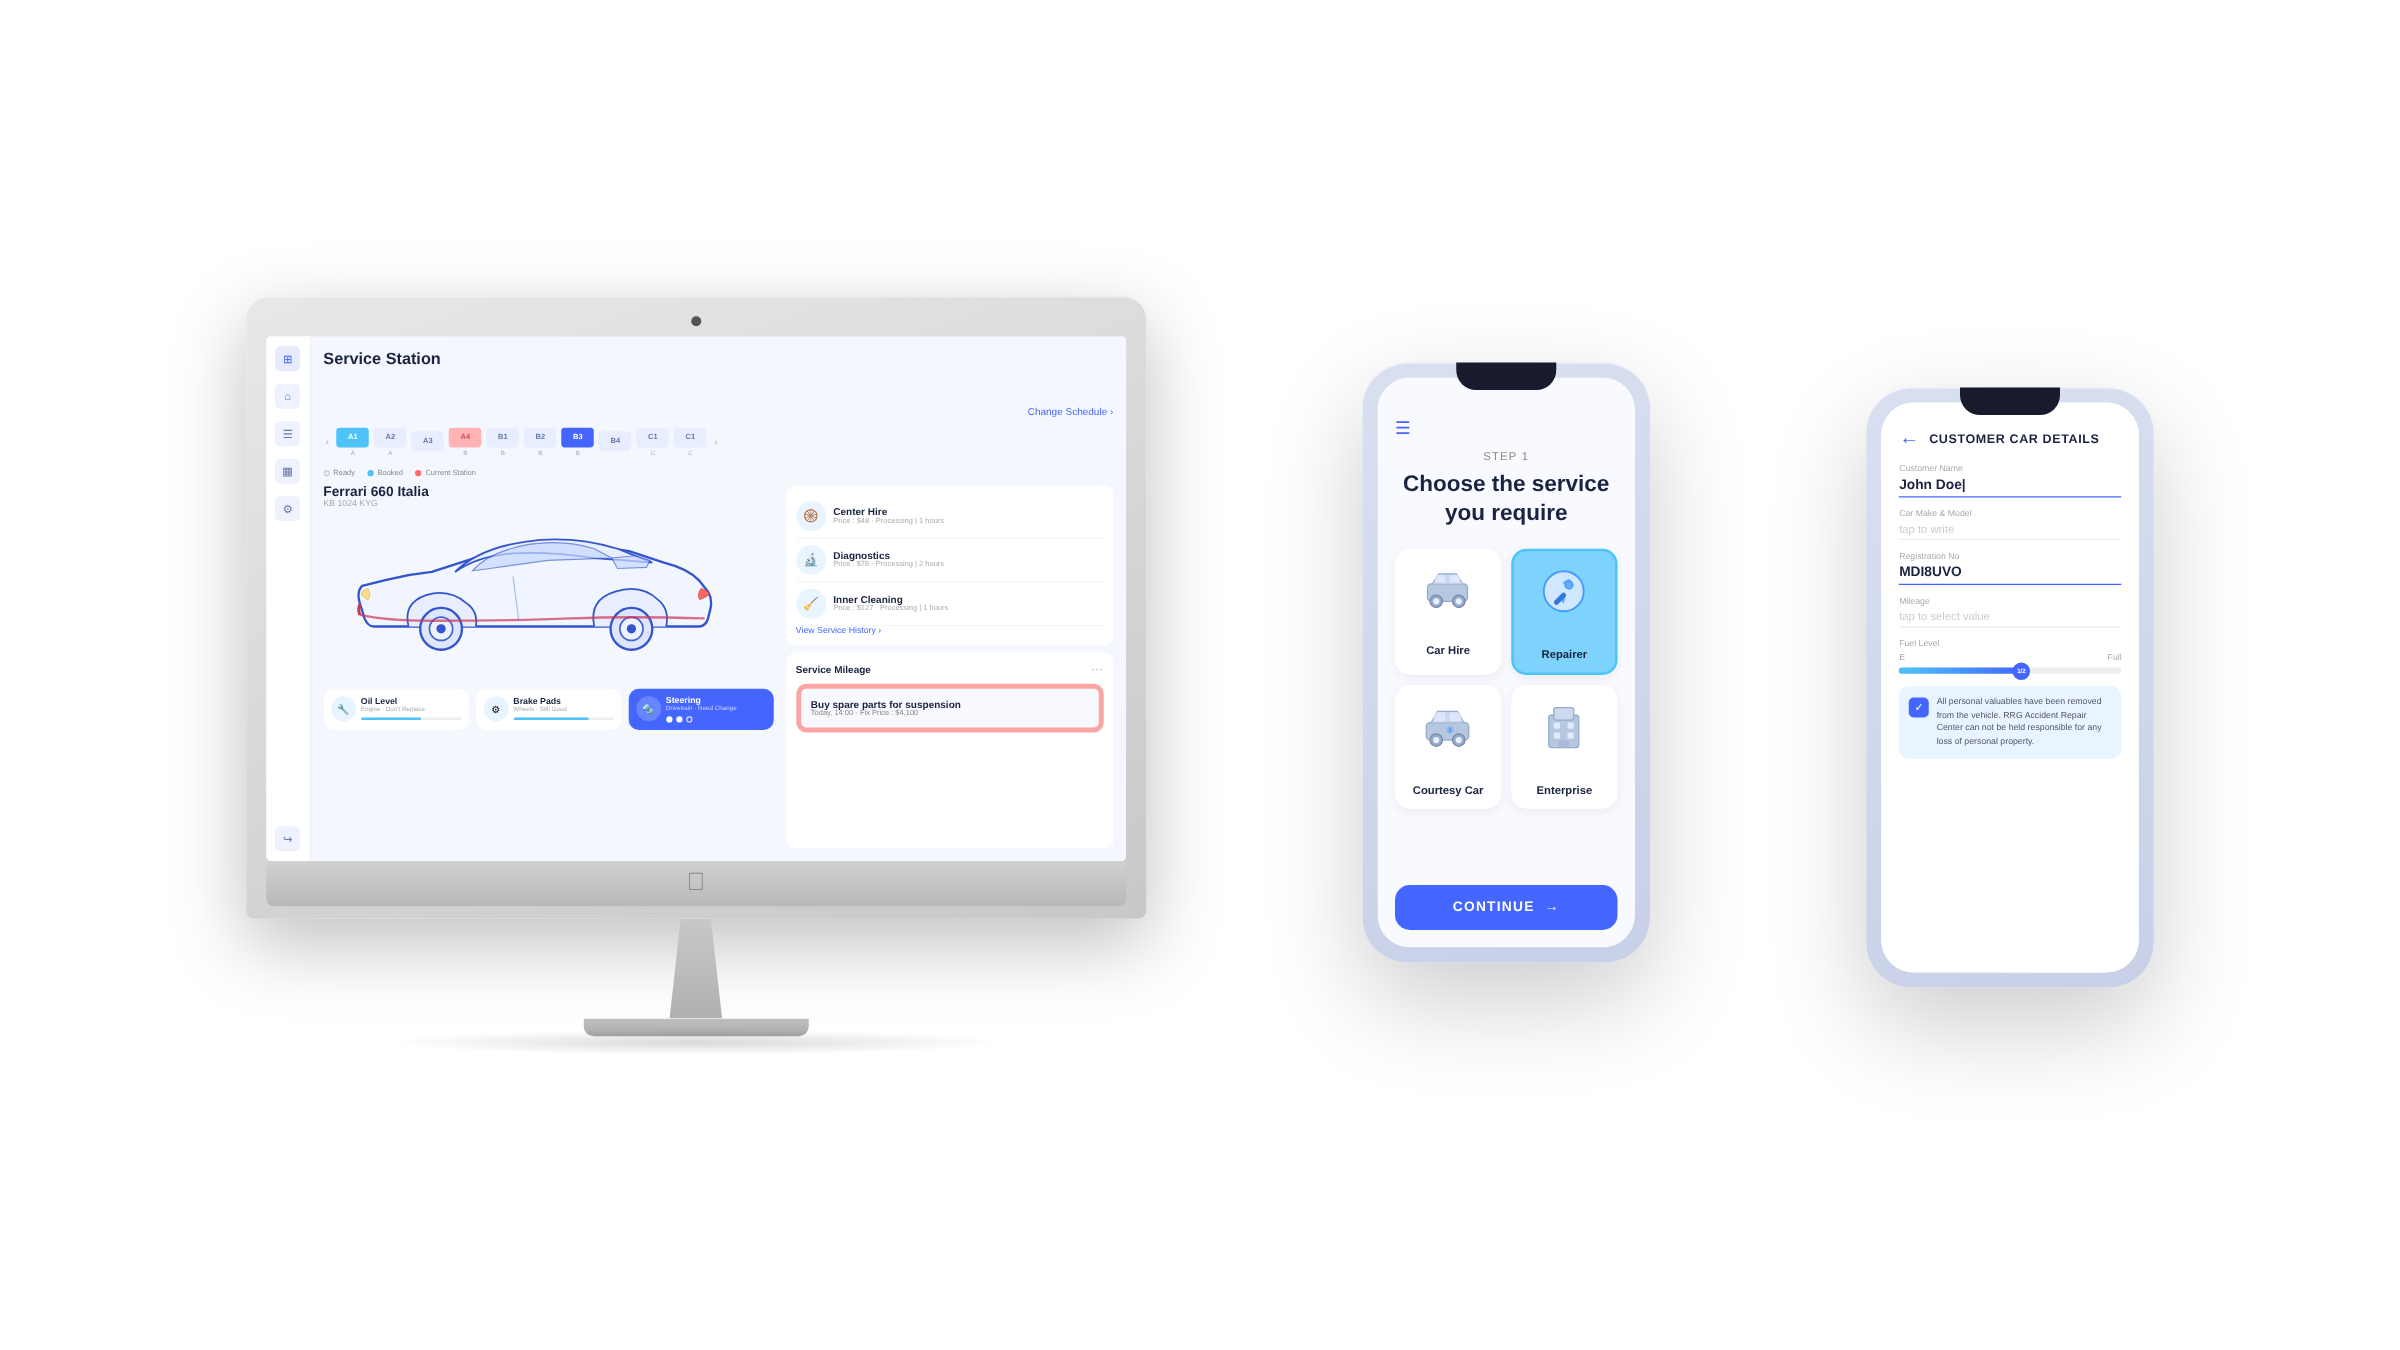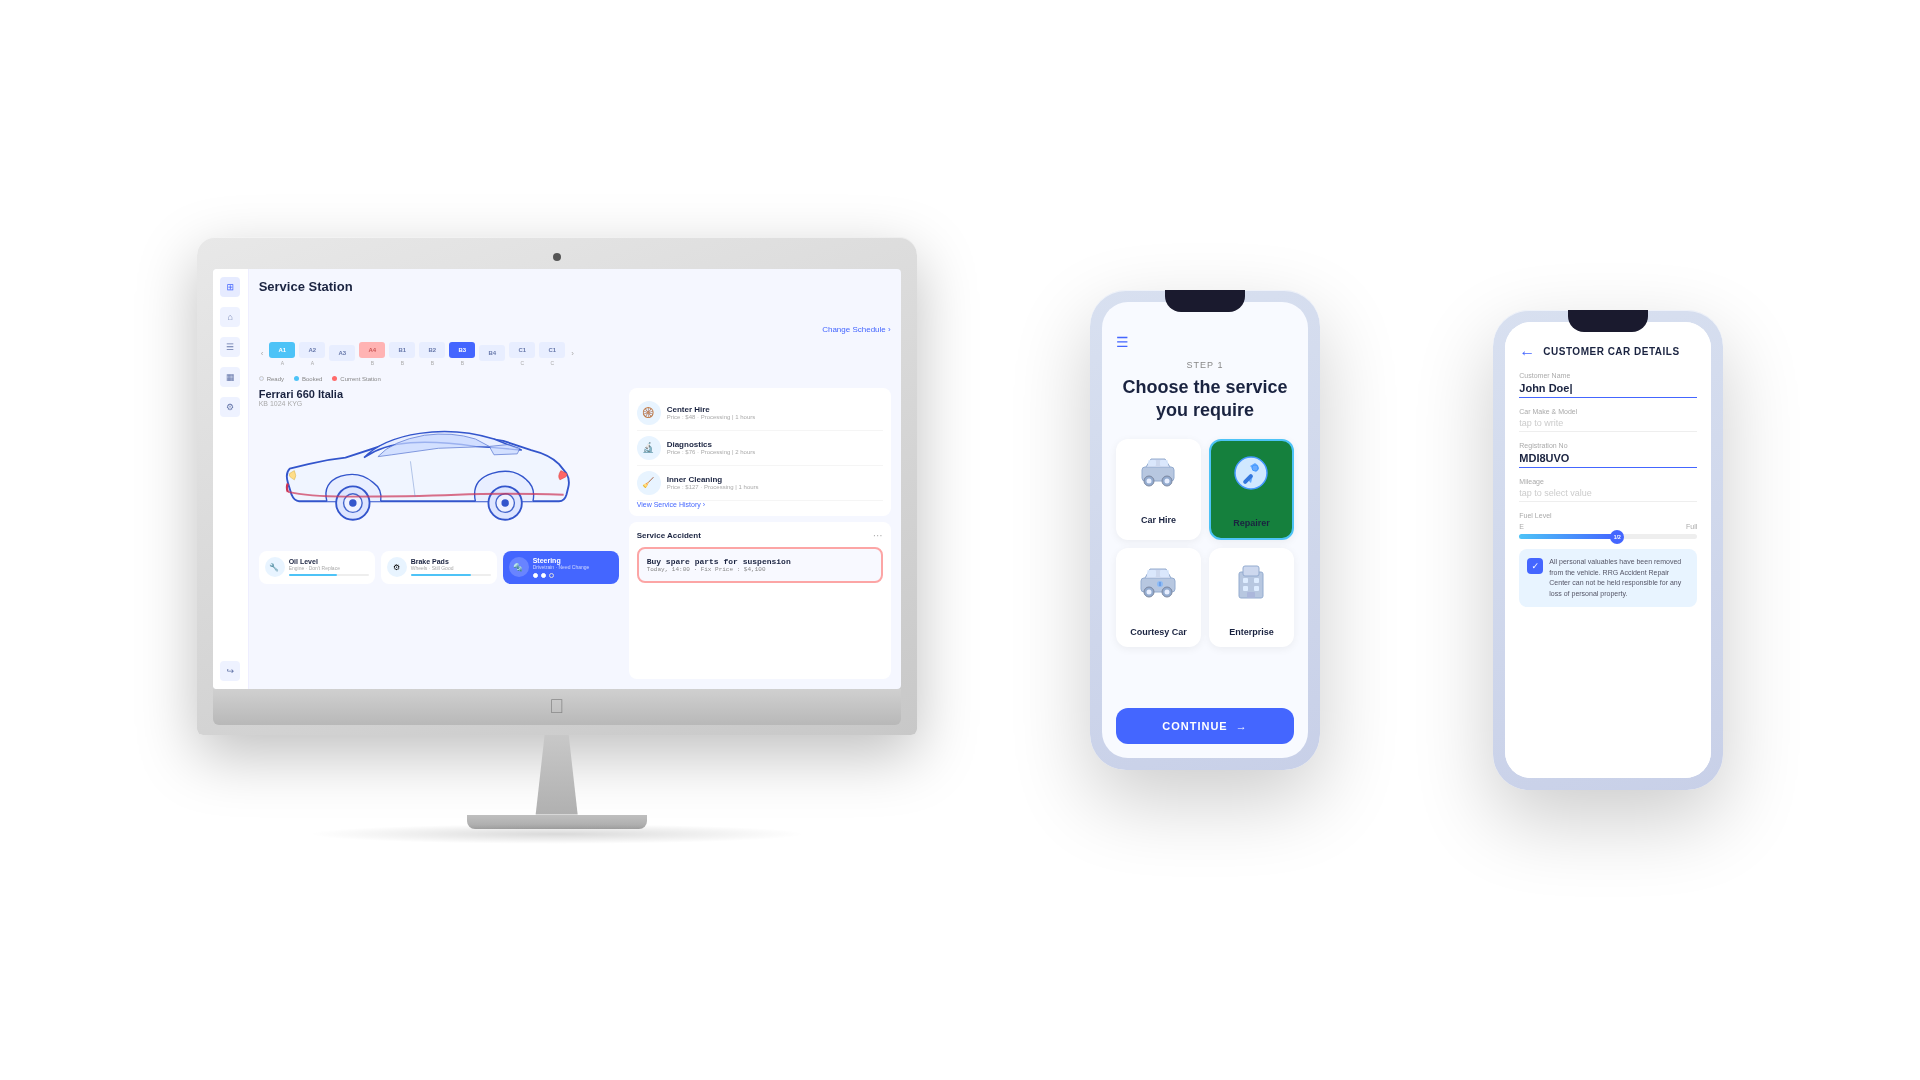--- a/index.html
+++ b/index.html
@@ -434,22 +434,21 @@
       padding: 8px;
       margin-bottom: 4px;
     }
 
     .schedule-card.blue {
       background: linear-gradient(135deg, #4dc3f7, #2a8ef5);
     }
 
     .schedule-card.white {
       background: #f8f9ff;
-      border: 2px solid #fca5a5;
-      font-family: Liberation Mono, monospace;
+      border: 4px solid #fca5a5;
     }
 
     .schedule-card-title {
       font-size: 8px;
       font-weight: 600;
       color: white;
     }
 
     .schedule-card.white .schedule-card-title { color: #1a2340; }
 
@@ -549,21 +548,21 @@
       border-radius: 12px;
       padding: 14px 10px 10px;
       display: flex;
       flex-direction: column;
       align-items: center;
       gap: 20px;
       box-shadow: 0 2px 8px rgba(0,0,0,0.06);
     }
 
     .service-tile.selected {
-      background: #15803d;
+      background: #7dd3fc;
       border: 2px solid #4dc3f7;
     }
 
     .tile-label {
       font-size: 9px;
       font-weight: 600;
       color: #1a2340;
       text-align: center;
     }
 
@@ -908,21 +907,21 @@
                         <div class="service-meta">Price : $127 · Processing | 1 hours</div>
                       </div>
                     </div>
                     <div class="view-history">
                       <span>View Service History ›</span>
                     </div>
                   </div>
 
                   <div class="schedule-section">
                     <div class="schedule-header">
-                      <span class="schedule-title">Service Accident</span>
+                      <span class="schedule-title">Service Mileage</span>
                       <span class="schedule-dots">···</span>
                     </div>
                     <div class="schedule-card white">
                       <div class="schedule-card-title">Buy spare parts for suspension</div>
                       <div class="schedule-card-meta">Today, 14:00 · Fix Price : $4,100</div>
                     </div>
                   </div>
                 </div>
               </div>
             </div>

